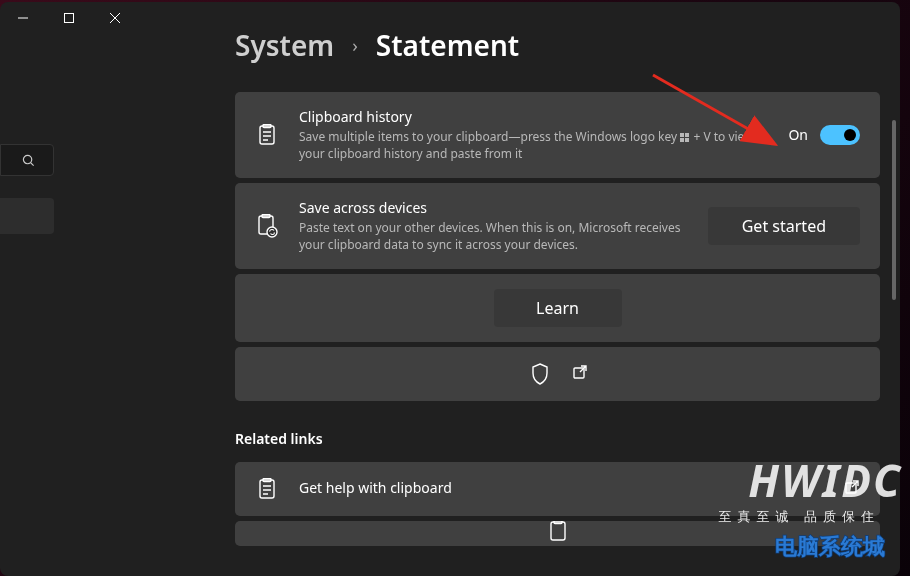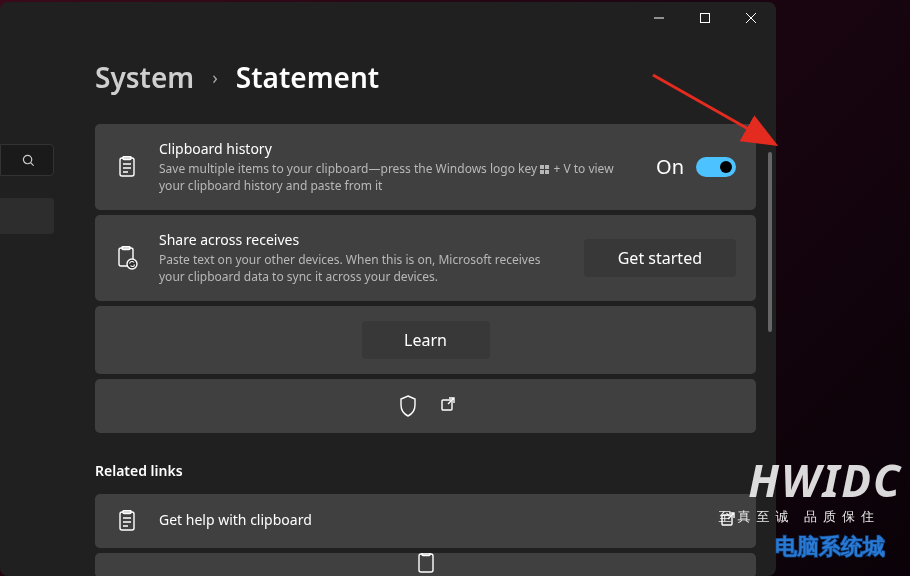--- a/index.html
+++ b/index.html
@@ -1,35 +1,35 @@
 <!DOCTYPE html>
 <html><head>
 <meta charset="utf-8">
 <style>
 * { margin: 0; padding: 0; box-sizing: border-box; font-family: "Segoe UI", system-ui, sans-serif; }
 body { width: 910px; height: 576px; background: linear-gradient(135deg, #3a0a1a 0%, #1a0510 50%, #0a0208 100%); overflow: hidden; position: relative; }
-.window { background: #202020; border-radius: 8px; position: absolute; top: 2px; left: 0; width: 776px; height: 574px; display: flex; flex-direction: column; }
+.window { background: #202020; border-radius: 8px; position: absolute; top: 2px; left: 0; width: 900px; height: 574px; display: flex; }
 .titlebar { height: 32px; display: flex; justify-content: flex-end; align-items: center; padding-right: 2px; }
 .win-btn { width: 46px; height: 32px; display: flex; align-items: center; justify-content: center; color: #fff; }
 .win-btn svg { width: 10px; height: 10px; }
 .content { flex: 1; padding: 0 20px 0 95px; overflow-y: auto; position: relative; }
 .scrollbar { position: absolute; right: 4px; top: 118px; width: 4px; height: 180px; background: #666; border-radius: 2px; }
 .breadcrumb { display: flex; align-items: center; gap: 18px; margin: 24px 0 28px 0; }
 .breadcrumb .crumb { color: #cfcfcf; font-size: 28px; font-weight: 600; }
 .breadcrumb .crumb.current { color: #fff; }
 .breadcrumb .chevron { color: #aaa; font-size: 18px; }
 .card { background: #404040; border-radius: 5px; padding: 15px 20px; margin-bottom: 5px; display: flex; align-items: center; gap: 20px; justify-content: center; }
 .card-icon { width: 24px; height: 24px; display: flex; align-items: center; justify-content: center; color: #fff; flex-shrink: 0; }
 .card-body { flex: 1; min-width: 0; }
 .card-title { color: #fff; font-size: 14px; font-weight: 400; margin-bottom: 2px; }
 .card-desc { color: #b8b8b8; font-size: 12px; line-height: 1.45; }
 .card.no-icon { padding-left: 20px; }
 .card.no-icon .card-body { margin-left: 0; }
 .toggle-wrap { display: flex; align-items: center; gap: 12px; }
-.toggle-label { color: #fff; font-size: 20px; }
+.toggle-label { color: #fff; font-size: 14px; }
 .toggle { width: 40px; height: 20px; background: #4cc2ff; border-radius: 10px; position: relative; }
 .toggle-knob { position: absolute; width: 12px; height: 12px; background: #000; border-radius: 50%; top: 4px; right: 4px; }
 .btn { background: #383838; color: #fff; border: none; border-radius: 4px; padding: 8px 34px; font-size: 16px; min-width: 128px; text-align: center; }
 .external-icon { color: #fff; flex-shrink: 0; }
 .section-title { color: #fff; font-size: 14px; font-weight: 600; margin: 28px 0 14px 0; }
 .left-strip { position: absolute; left: 0; top: 142px; width: 54px; }
 .search-strip { background: #1a1a1a; border: 1px solid #333; border-radius: 0 4px 4px 0; height: 32px; display: flex; align-items: center; justify-content: flex-end; padding-right: 18px; margin-bottom: 22px; }
 .nav-strip { background: #2d2d2d; border-radius: 0 4px 4px 0; height: 36px; }
 
 .arrow { position: absolute; top: 70px; left: 648px; pointer-events: none; z-index: 10; }
@@ -111,21 +111,21 @@
       <div class="card-icon">
         <svg width="22" height="24" viewBox="0 0 22 24" fill="none" stroke="#fff" stroke-width="1.4">
             <rect x="3" y="2" width="14" height="18" rx="2"></rect>
             <rect x="6" y="0.5" width="8" height="3" rx="1"></rect>
             <circle cx="16" cy="18" r="5" fill="#2d2d2d"></circle>
             <path d="M14 16.5a2.5 2.5 0 014 0M18.5 19.5a2.5 2.5 0 01-4 0" stroke-width="1.2"></path>
             <path d="M13.5 17.5l.5-1M18.5 18.5l-.5 1" stroke-width="1.2"></path>
           </svg>
       </div>
       <div class="card-body">
-        <div class="card-title">Share across receives</div>
+        <div class="card-title">Save across devices</div>
         <div class="card-desc">Paste text on your other devices. When this is on, Microsoft receives your clipboard data to sync it across your devices.</div>
       </div>
       <button class="btn">Get started</button>
     </div>
 
     <div class="card no-icon">
       <button class="btn">Learn</button>
     </div>
 
     <div class="card">

